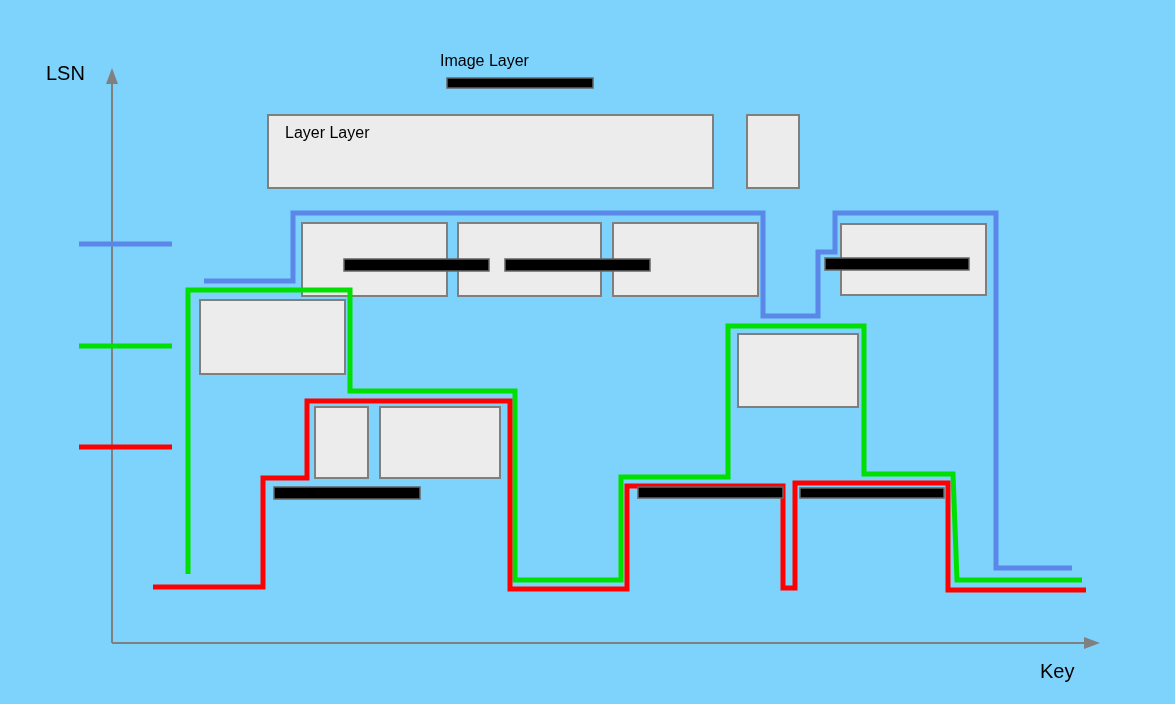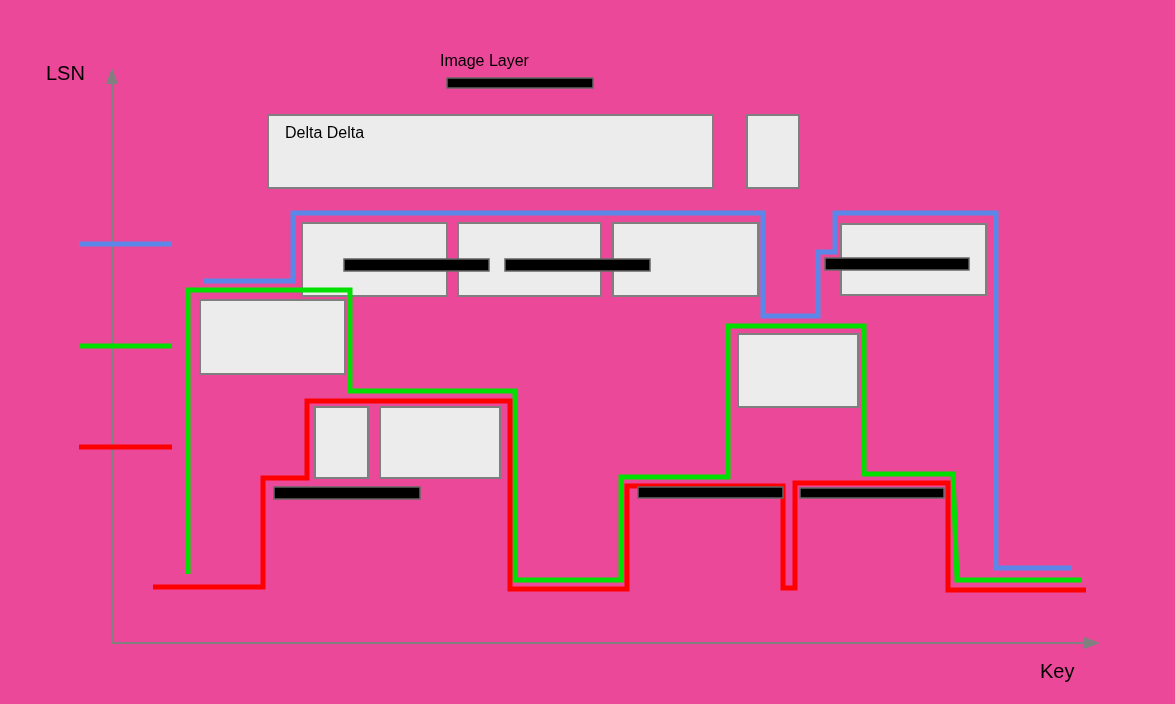--- a/index.html
+++ b/index.html
@@ -1,19 +1,19 @@
 <!DOCTYPE html>
 <html><head>
 <meta charset="utf-8">
 <style>
   html,body{margin:0;padding:0;background:#ffffff;}
   .canvas{
     position:relative;
     width:1175px;height:704px;
-    background:#ec4899;
+    background:#7dd3fc;
     font-family:"Liberation Sans","DejaVu Sans",sans-serif;
     overflow:hidden;
   }
   svg{position:absolute;left:0;top:0;}
   .label{position:absolute;color:#000;white-space:nowrap;}
   .label-lsn{left:46px;top:62px;font-size:20px;}
   .label-key{left:1040px;top:660px;font-size:20px;}
   .label-image-layer{left:440px;top:52px;width:160px;text-align:left;font-size:16px;}
   .label-delta-layer{left:285px;top:124px;font-size:16px;}
 </style>
@@ -46,14 +46,14 @@
       <rect x="344" y="259" width="145" height="12" fill="#000000" stroke="#666666" stroke-width="1.5"></rect>
       <rect x="505" y="259" width="145" height="12" fill="#000000" stroke="#666666" stroke-width="1.5"></rect>
       <rect x="825" y="258" width="144" height="12" fill="#000000" stroke="#666666" stroke-width="1.5"></rect>
       <rect x="274" y="487" width="146" height="12" fill="#000000" stroke="#666666" stroke-width="1.5"></rect>
       <rect x="638" y="487" width="145" height="11" fill="#000000" stroke="#666666" stroke-width="1.5"></rect>
       <rect x="800" y="488" width="144" height="10" fill="#000000" stroke="#666666" stroke-width="1.5"></rect>
     </svg>
   <div class="label label-lsn">LSN</div>
   <div class="label label-key">Key</div>
   <div class="label label-image-layer">Image Layer</div>
-  <div class="label label-delta-layer">Delta Delta</div>
+  <div class="label label-delta-layer">Layer Layer</div>
 </div>
 
 </body></html>

